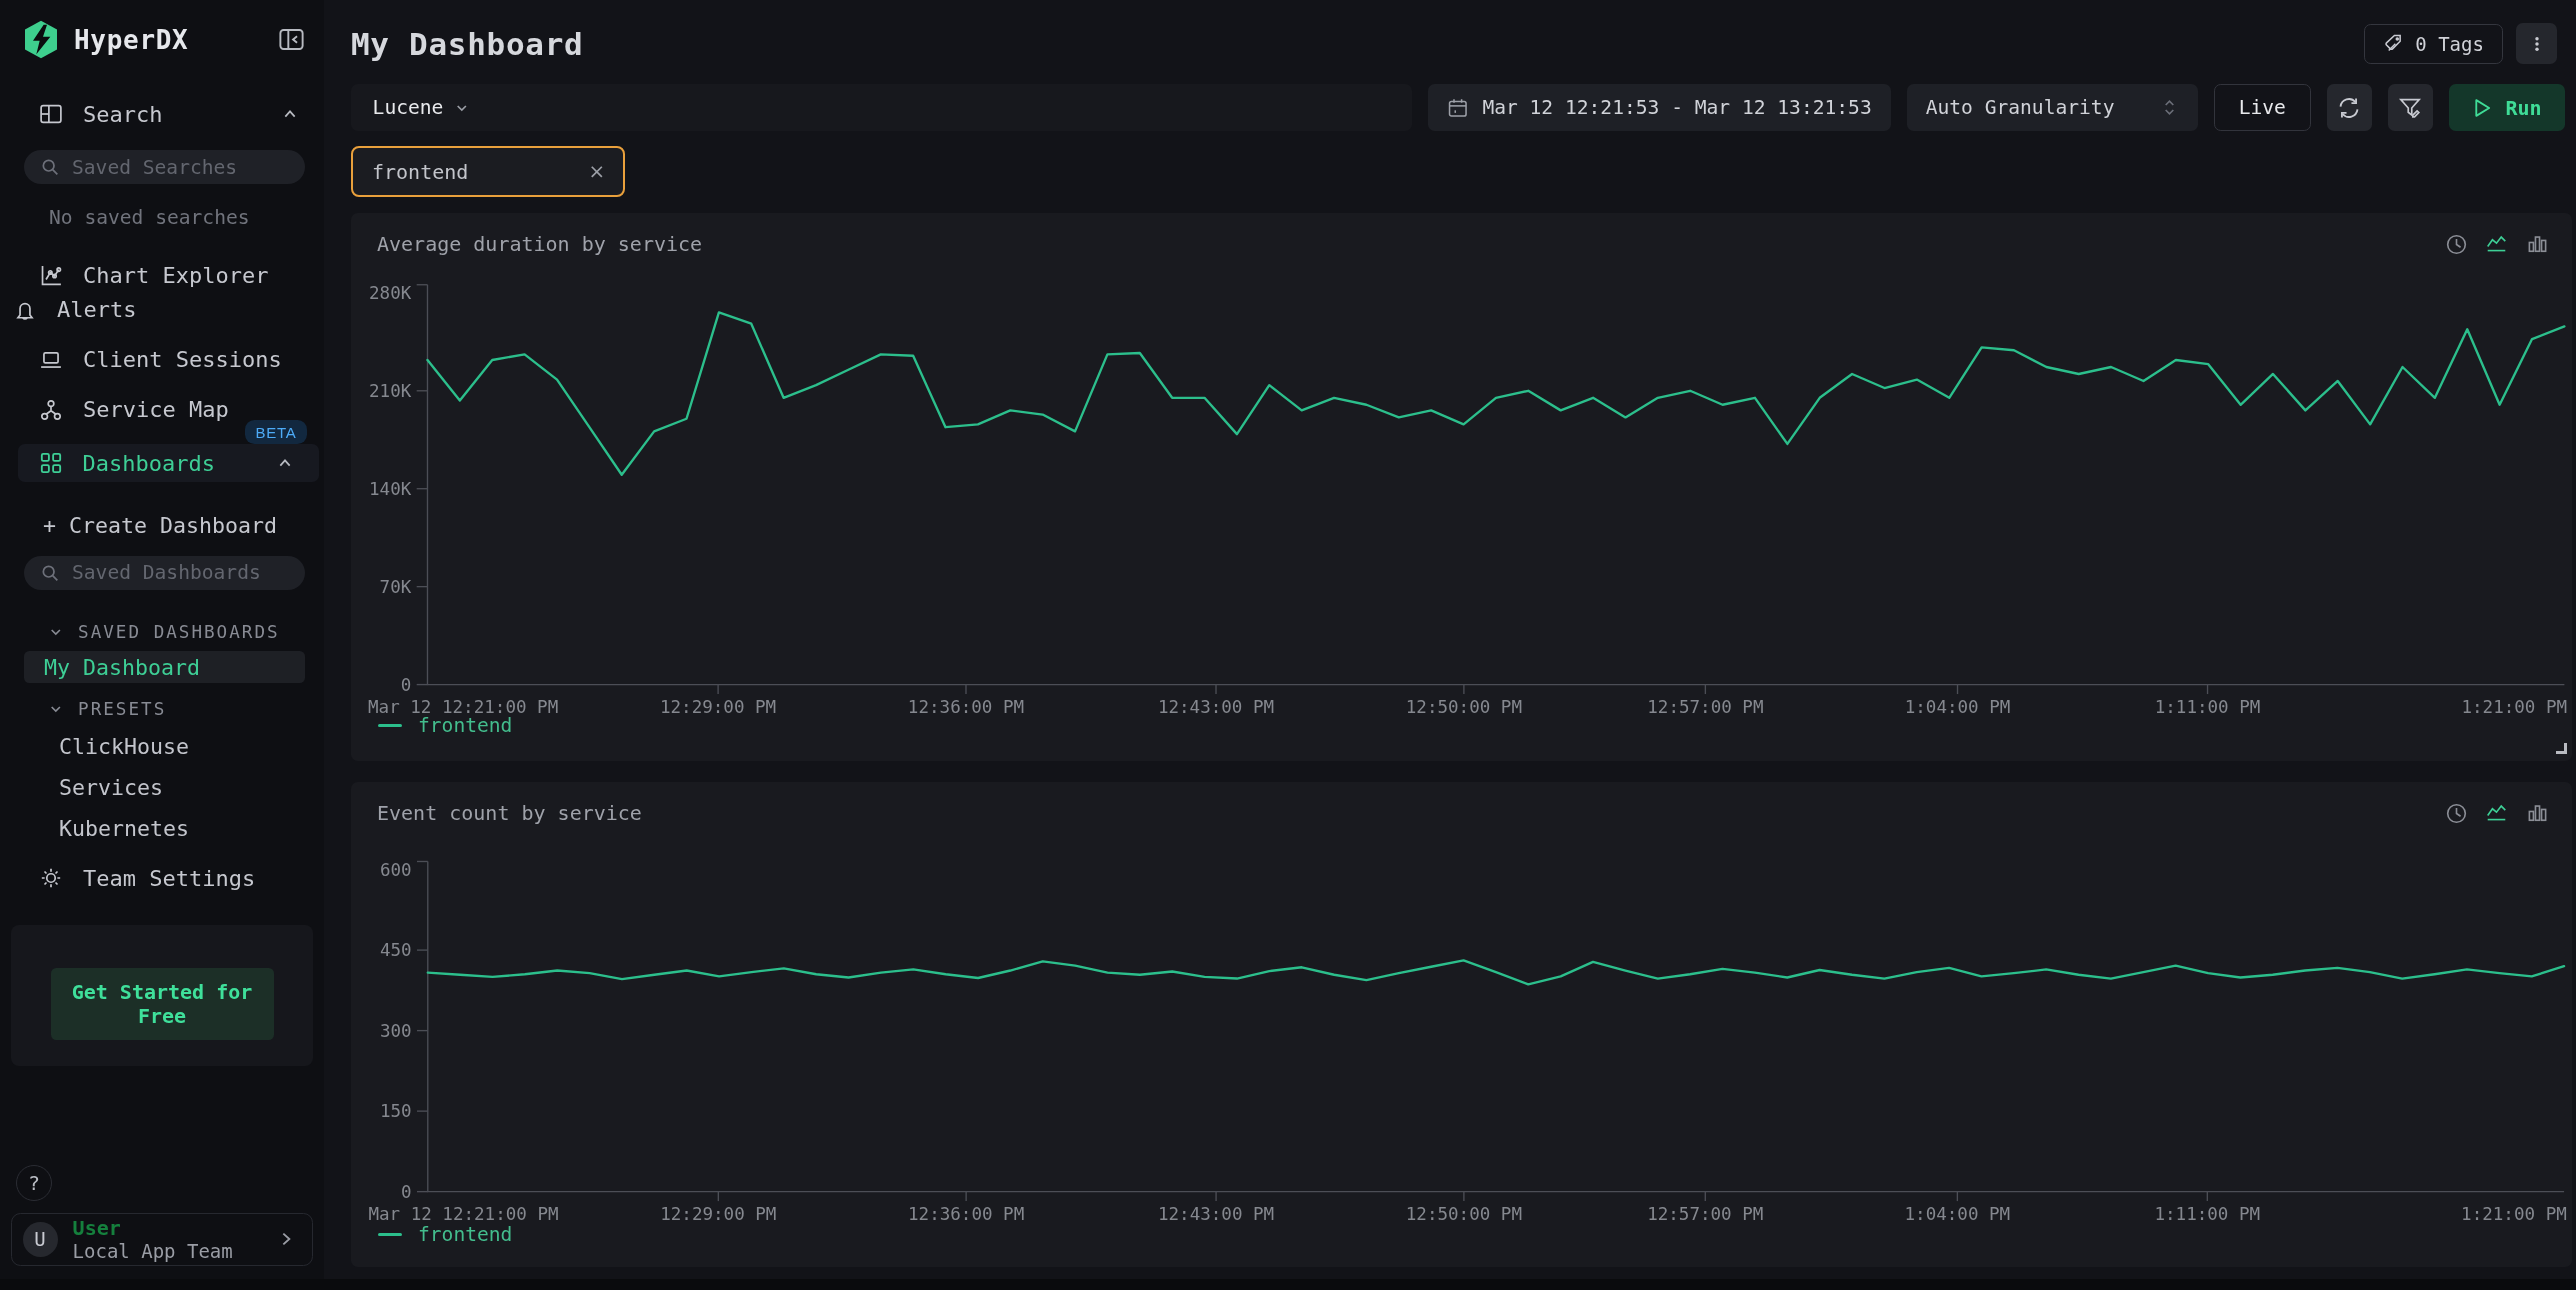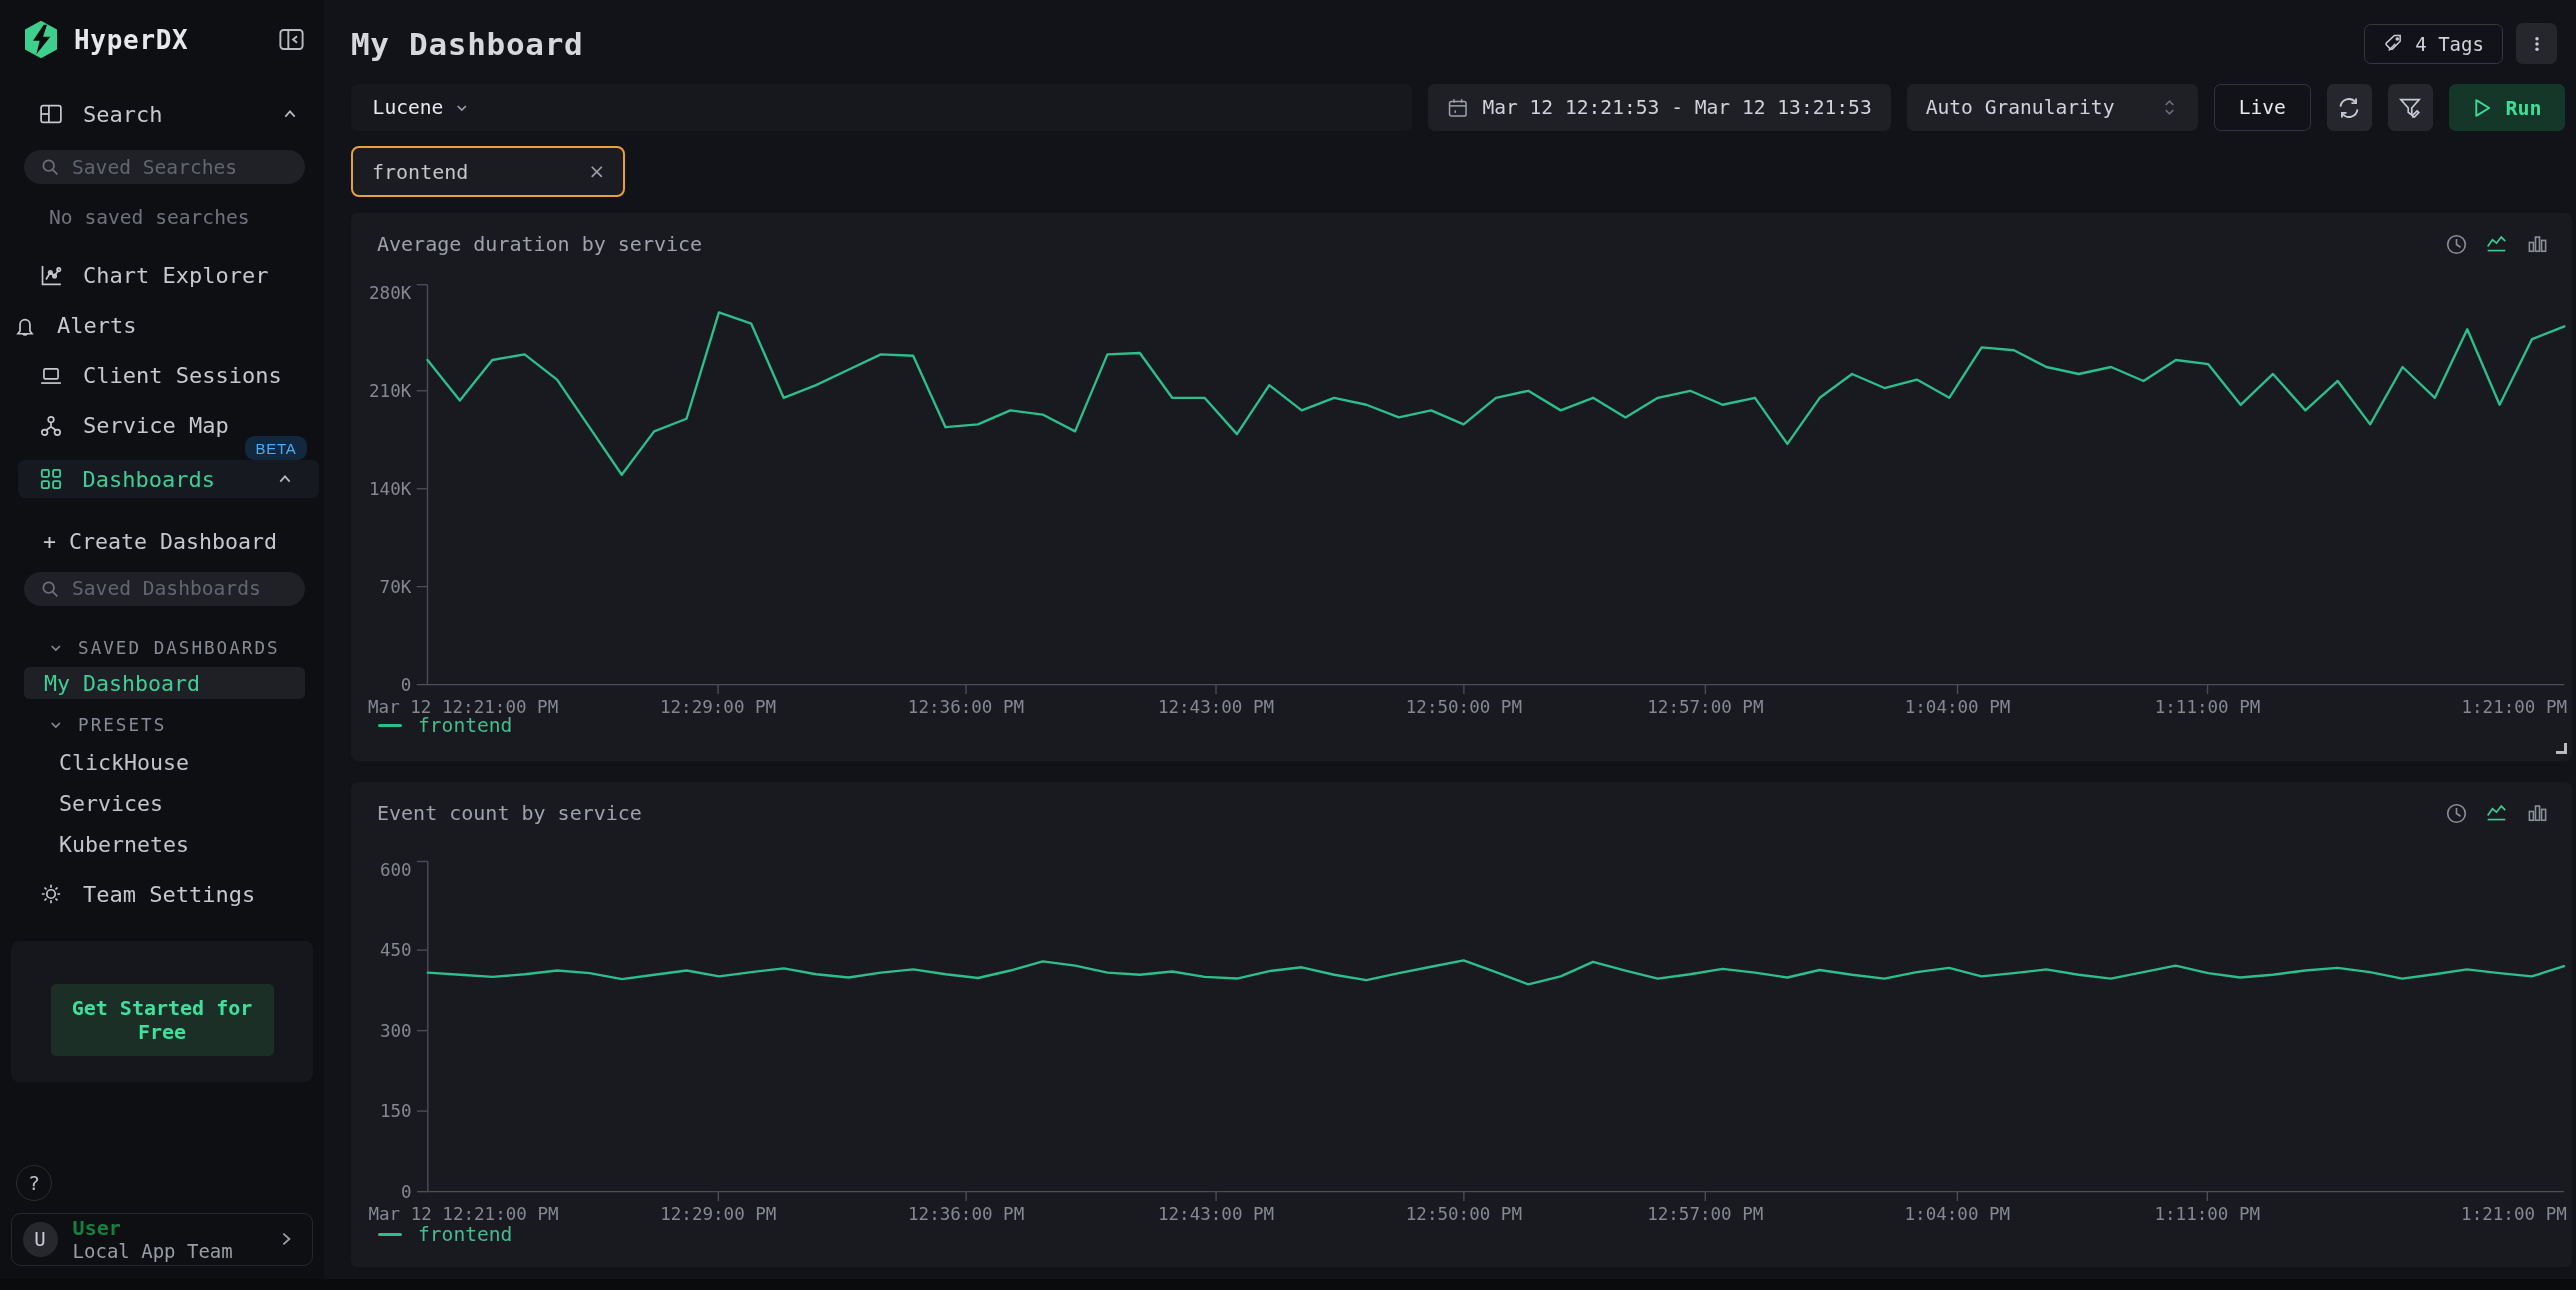--- a/index.html
+++ b/index.html
@@ -152,21 +152,21 @@
             <path d="M5 3 V29 H31"></path>
             <polyline points="10,22 16,12 22,17 28,8"></polyline>
             <circle cx="16" cy="12" r="2.4"></circle>
             <circle cx="22" cy="17" r="2.4"></circle>
             <circle cx="28" cy="8" r="2.4"></circle>
           </svg>
       </span>
       <span>Chart Explorer</span>
     </div>
 
-    <div class="nav-item" style="margin-top:16px;padding-left:12px;">
+    <div class="nav-item" style="padding-left:12px;">
       <span class="nicon">
         <svg width="24" height="24" viewBox="0 0 34 34" fill="none" stroke="currentColor" stroke-width="2.4">
             <path d="M10 24 V15 a7 7 0 0 1 14 0 v9 l3 4 H7 z"></path>
             <path d="M14 28 a3.5 3.5 0 0 0 6 0"></path>
           </svg>
       </span>
 
       <span>Alerts</span>
     </div>
 
@@ -287,21 +287,21 @@
       <h1 class="page-title">My Dashboard</h1>
       <div class="head-right">
         <button class="tags-btn">
           <span style="display:flex;color:#c8cad1;">
             <svg width="21.6" height="21.6" viewBox="0 0 34 34" fill="none" stroke="currentColor" stroke-width="2.4">
                 <path d="M18 4 h9 v9 L15 25 a2.4 2.4 0 0 1-3.4 0 L5.5 18.9 a2.4 2.4 0 0 1 0-3.4 z"></path>
                 <circle cx="22.5" cy="9.5" r="1.6" fill="currentColor"></circle>
                 <path d="M9 27.5 l10.5 -10.5"></path>
               </svg>
           </span>
-          <span>4 Tags</span>
+          <span>0 Tags</span>
         </button>
         <button class="kebab-btn">
           <span style="display:flex;">
             <svg width="20" height="20" viewBox="0 0 30 30" fill="currentColor">
                 <circle cx="15" cy="7" r="2.6"></circle>
                 <circle cx="15" cy="15" r="2.6"></circle>
                 <circle cx="15" cy="23" r="2.6"></circle>
               </svg>
           </span>
         </button>

